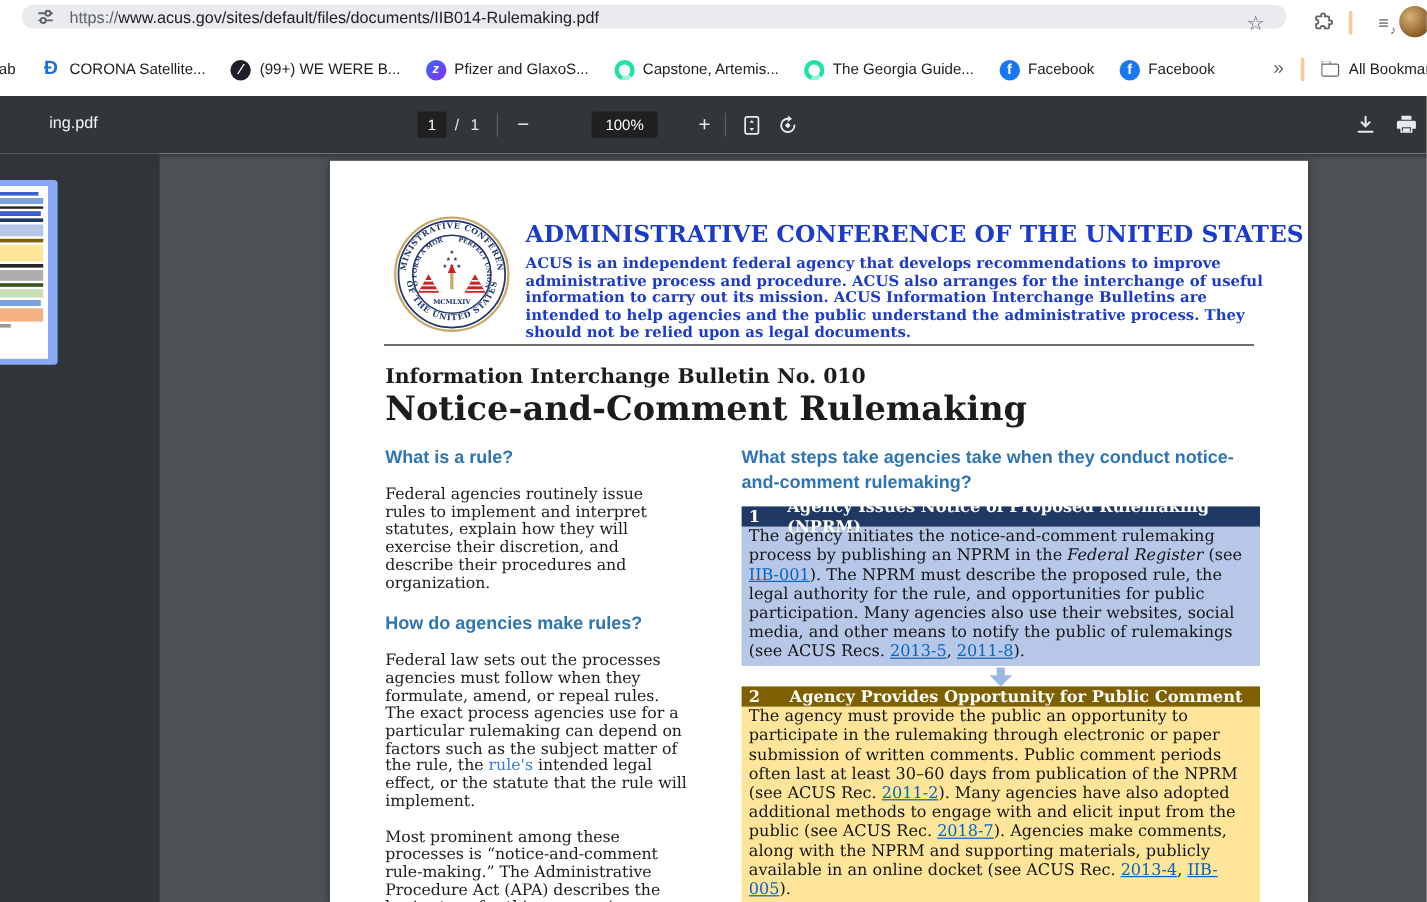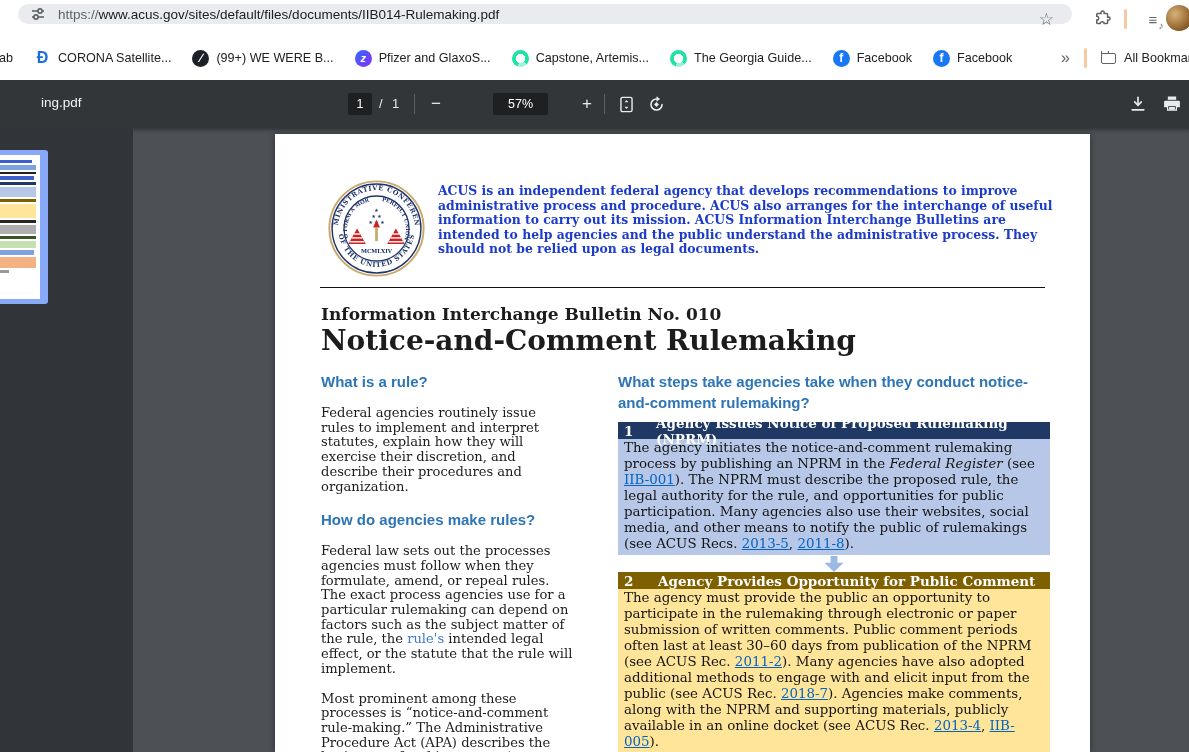--- a/index.html
+++ b/index.html
@@ -174,21 +174,21 @@
     </div>
   </div>
 
   <div class="pdfbar">
     <span class="fname">ing.pdf</span>
     <span class="pagebox">1</span>
     <span class="bar-txt" style="left:379px;">/</span>
     <span class="bar-txt" style="left:392px;">1</span>
     <span class="bar-sep" style="left:414px;"></span>
     <span class="bar-btn" style="left:424px;">−</span>
-    <span class="zoombox">57%</span>
+    <span class="zoombox">100%</span>
     <span class="bar-btn" style="left:575px;">+</span>
     <span class="bar-sep" style="left:604px;"></span>
     <span class="bar-btn" style="left:614px;">
       <svg width="19" height="19" viewBox="0 0 24 24" fill="none" stroke="#e8eaed" stroke-width="1.8">
         <rect x="5" y="3" width="14" height="18" rx="2"></rect>
         <path d="M12 6.2l2.4 3h-4.8z" fill="#e8eaed" stroke="none"></path>
         <path d="M12 17.8l2.4-3h-4.8z" fill="#e8eaed" stroke="none"></path>
       </svg>
     </span>
     <span class="bar-btn" style="left:644px;">
@@ -272,20 +272,21 @@
         <rect x="24.6" y="59" width="10.8" height="1.4" fill="#fff"></rect>
         <rect x="22.6" y="63" width="14.8" height="1.4" fill="#fff"></rect>
         <polygon points="70,50 61,66 79,66" fill="#cc2222"></polygon>
         <rect x="66.8" y="55" width="6.4" height="1.4" fill="#fff"></rect>
         <rect x="64.6" y="59" width="10.8" height="1.4" fill="#fff"></rect>
         <rect x="62.6" y="63" width="14.8" height="1.4" fill="#fff"></rect>
         <text x="50" y="75.5" font-size="5.6" font-weight="bold" fill="#22356b" text-anchor="middle" font-family="DejaVu Serif, serif">MCMLXIV</text>
       </svg>
 
       <div class="orghead">
+        <div class="orgtitle">ADMINISTRATIVE CONFERENCE OF THE UNITED STATES</div>
         <div class="orgblurb">ACUS is an independent federal agency that develops recommendations to improve administrative process and procedure. ACUS also arranges for the interchange of useful information to carry out its mission. ACUS Information Interchange Bulletins are intended to help agencies and the public understand the administrative process. They should not be relied upon as legal documents.</div>
       </div>
       <div class="headrule"></div>
 
       <div class="bulletin">Information Interchange Bulletin No. 010</div>
       <div class="doctitle">Notice-and-Comment Rulemaking</div>
 
       <div class="leftcol">
         <div class="q">What is a rule?</div>
         <div class="p"><span>Federal agencies routinely issue rules to implement and interpret statutes, explain how they will exercise their discretion, and describe their procedures and organization.</span></div>

